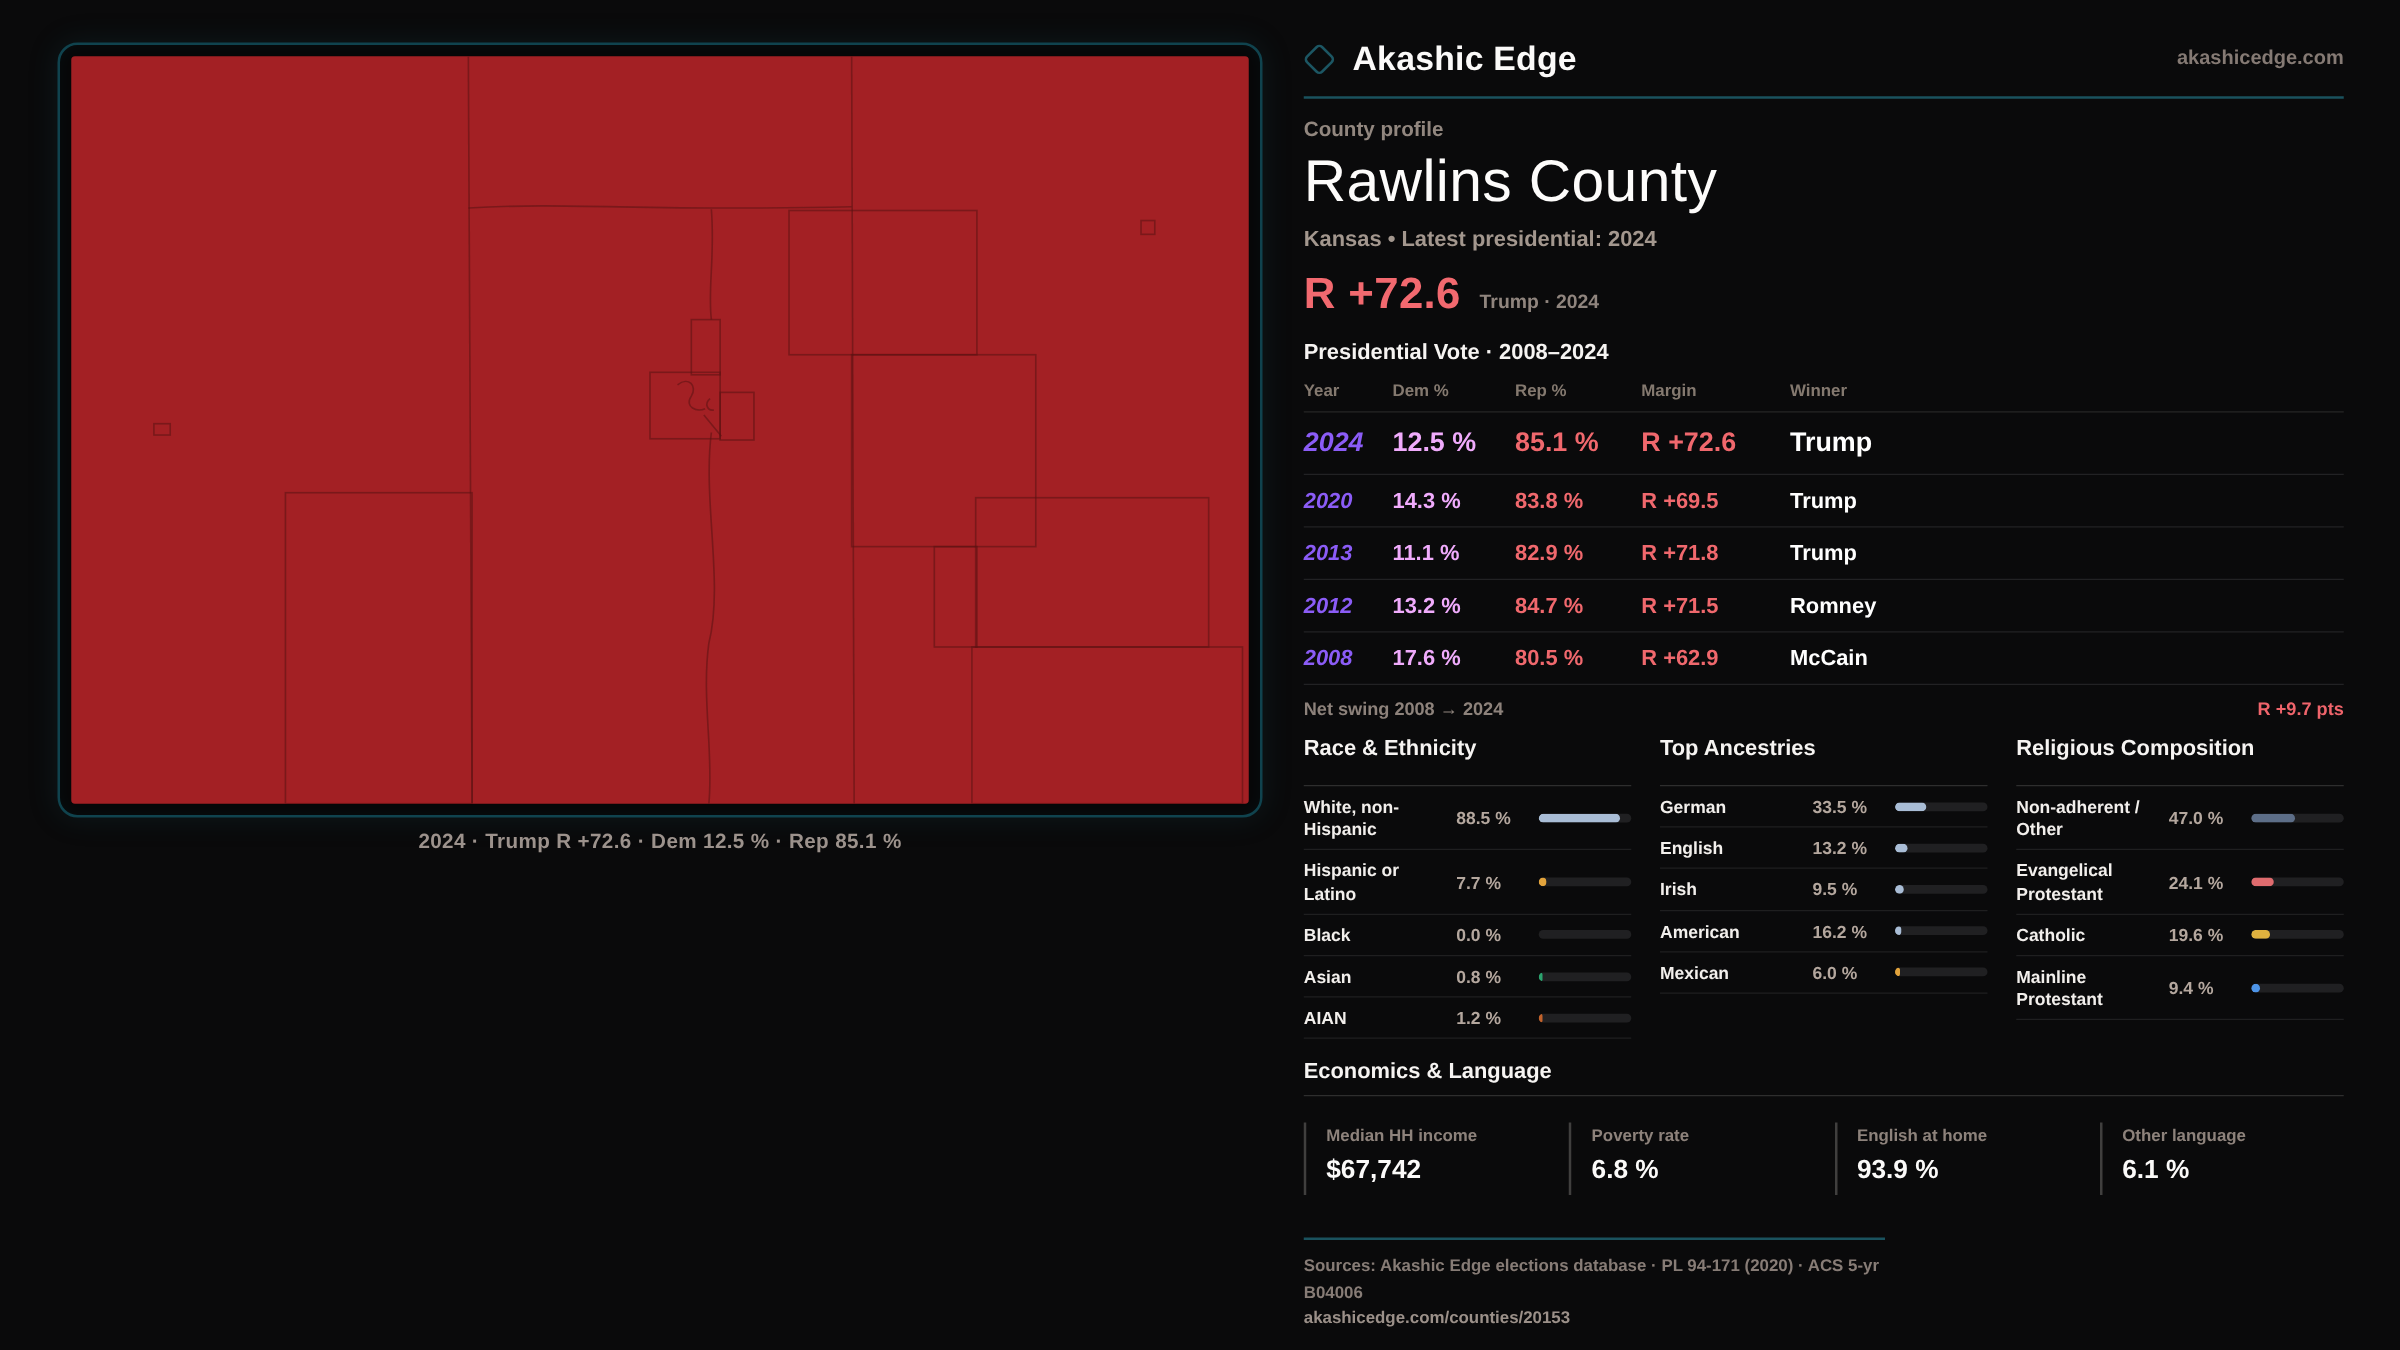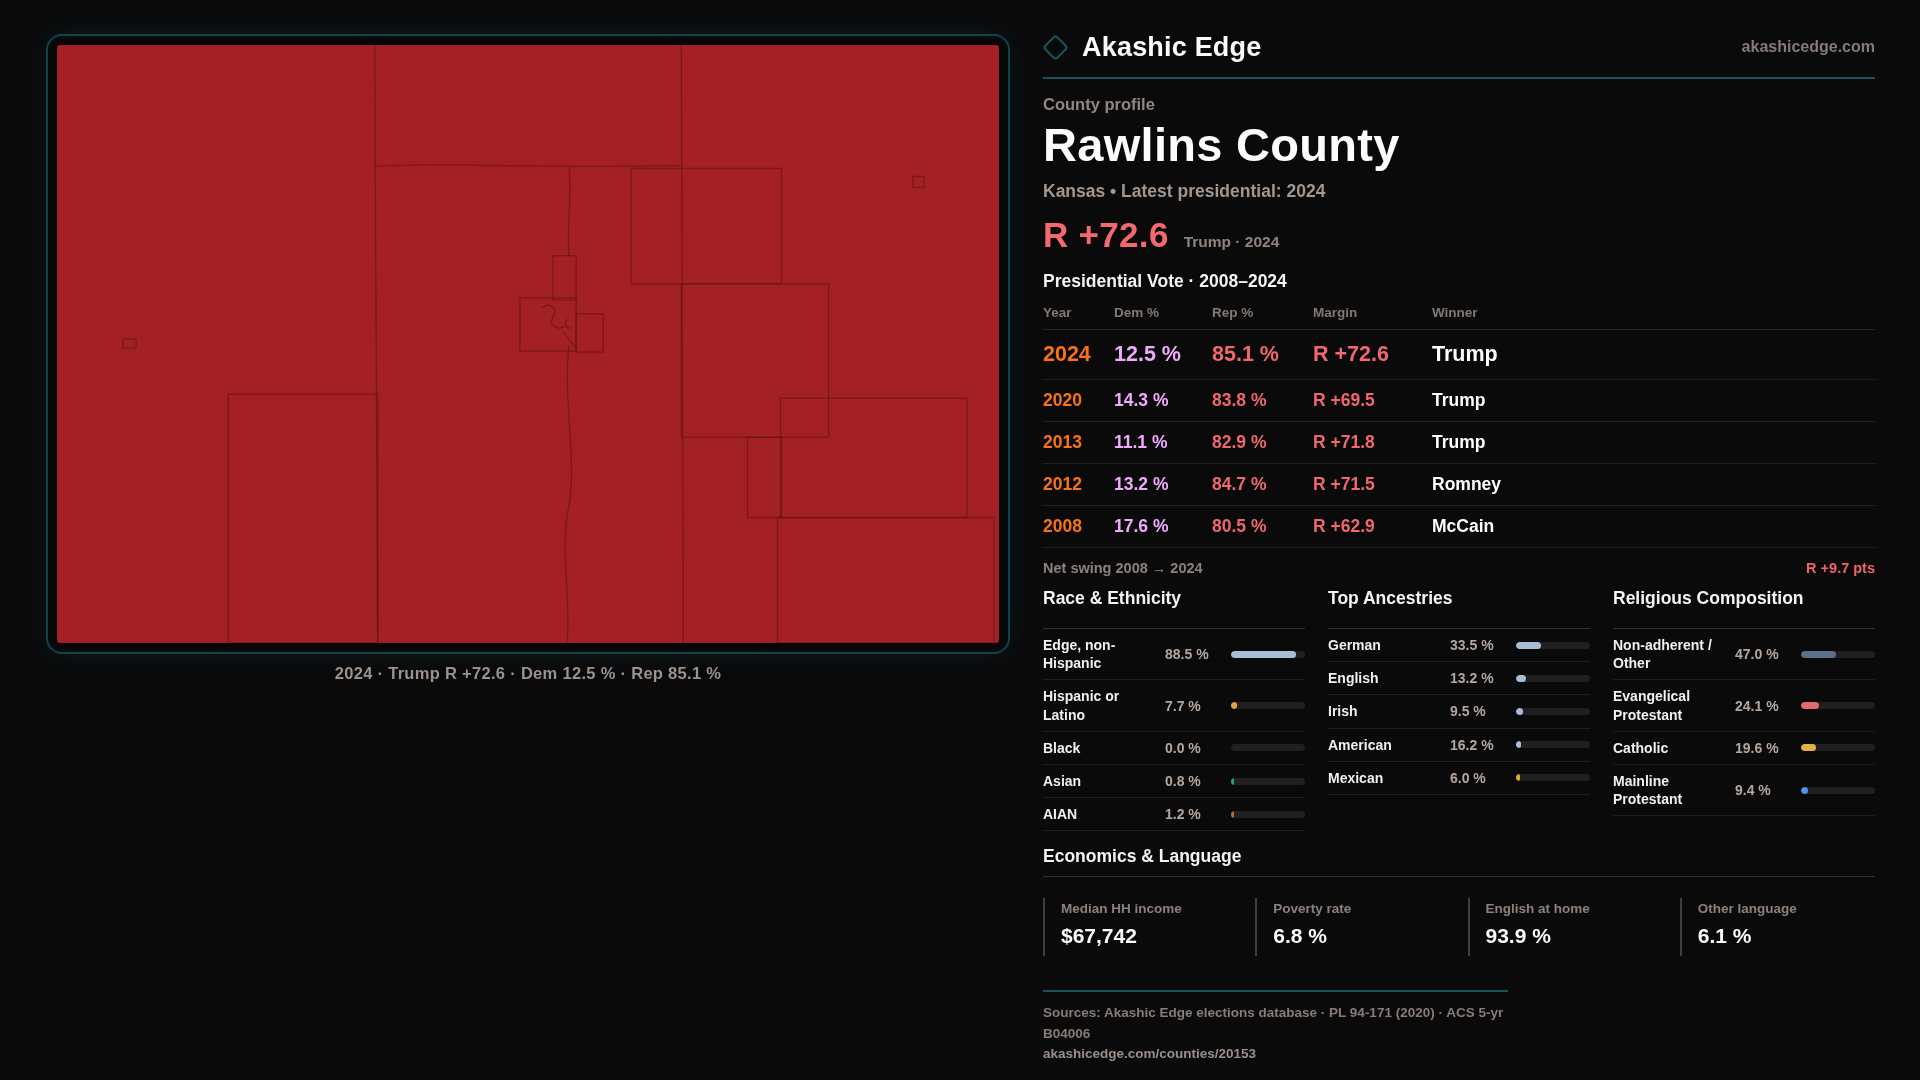--- a/index.html
+++ b/index.html
@@ -33,34 +33,34 @@
   .brand-row { display:flex; align-items:center; height:42px; }
   .logo {
     width:19px; height:19px; border:2.5px solid #1c5663; border-radius:4px;
     transform:rotate(45deg); margin:0 17px 0 3px; flex:none;
   }
   .brand-name { font-size:27px; font-weight:700; letter-spacing:.2px; color:#fbfaf9; }
   .site { margin-left:auto; font-size:16px; font-weight:700; color:#857a74; text-decoration:none; }
   .hr-teal { height:2px; background:#1a525e; margin-top:9px; }
 
   .eyebrow { margin-top:16px; font-size:16.5px; font-weight:700; color:#92877f; }
-  .page-title { margin:3px 0 0; font-size:47px; font-weight:700; letter-spacing:.3px; color:#fdfcfb; }
+  .page-title { margin:3px 0 0; font-size:47px; font-weight:400; letter-spacing:.3px; color:#fdfcfb; }
   .subtitle { margin-top:9px; font-size:17.5px; font-weight:700; color:#a3978e; }
 
   .headline { margin-top:13px; display:flex; align-items:baseline; gap:15px; }
   .headline-margin { font-size:35px; font-weight:700; color:#f2696f; letter-spacing:.3px; }
   .headline-note { font-size:15.5px; font-weight:700; color:#90857e; }
 
   .vt-title { margin-top:16px; font-size:17.5px; font-weight:700; color:#f6f4f2; }
   .vt-head, .vt-row { display:grid; grid-template-columns:71px 98px 101px 119px 1fr; align-items:baseline; }
   .vt-head { margin-top:13px; padding-bottom:9px; border-bottom:1px solid #262626;
              font-size:13.5px; font-weight:700; color:#84796f; }
   .vt-row { padding:10px 0; border-bottom:1px solid #222224; font-size:17.5px; font-weight:700; }
   .vt-row--big { font-size:21.5px; padding:12px 0; }
-  .c-year { color:#f97316; } .c-dem { color:#f0abfc; }
+  .c-year { color:#8b5cf6;font-style:italic; } .c-dem { color:#f0abfc; }
   .c-rep { color:#f0686d; } .c-margin { color:#f0686d; } .c-winner { color:#ffffff; }
 
   .net-swing { display:flex; justify-content:space-between; align-items:flex-end;
                margin-top:12px; font-size:14.5px; font-weight:700; color:#8d827b;gap:23px; }
   .net-swing .value { color:#ef646b; }
 
   .demo-grid { display:grid; grid-template-columns:repeat(3,1fr); column-gap:23px; margin-top:12px; }
   .demo-col h3 { margin:0; padding-bottom:19px; border-bottom:1px solid #2e2e2e;
                  font-size:17.5px; font-weight:700; color:#f6f4f2; }
   .demo-row { display:grid; grid-template-columns:1fr 58px 74px; column-gap:8px;
@@ -177,21 +177,21 @@
 
   <div class="net-swing">
     <span>Net swing 2008 → 2024</span>
     <span class="value">R +9.7 pts</span>
   </div>
 
   <div class="demo-grid">
       <div class="demo-col">
         <h3>Race &amp; Ethnicity</h3>
         <div class="demo-row">
-          <span class="demo-label">Edge, non-Hispanic</span>
+          <span class="demo-label">White, non-Hispanic</span>
           <span class="demo-value">88.5 %</span>
           <span class="demo-bar">
             <span class="demo-fill" style="width: 88.5%; min-width: 2.5px; background: rgb(169, 189, 214);"></span>
           </span>
         </div>
         <div class="demo-row">
           <span class="demo-label">Hispanic or Latino</span>
           <span class="demo-value">7.7 %</span>
           <span class="demo-bar">
             <span class="demo-fill" style="width: 7.7%; min-width: 2.5px; background: rgb(226, 163, 60);"></span>

